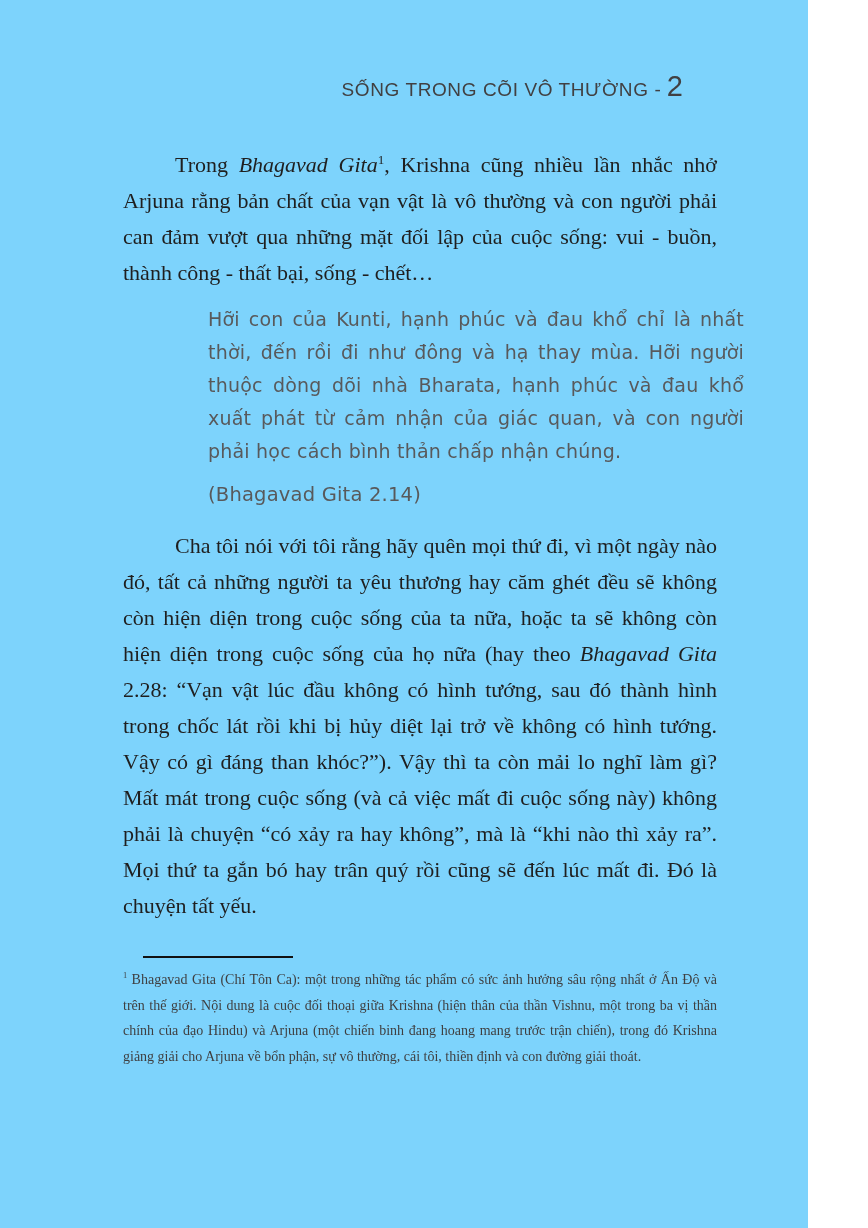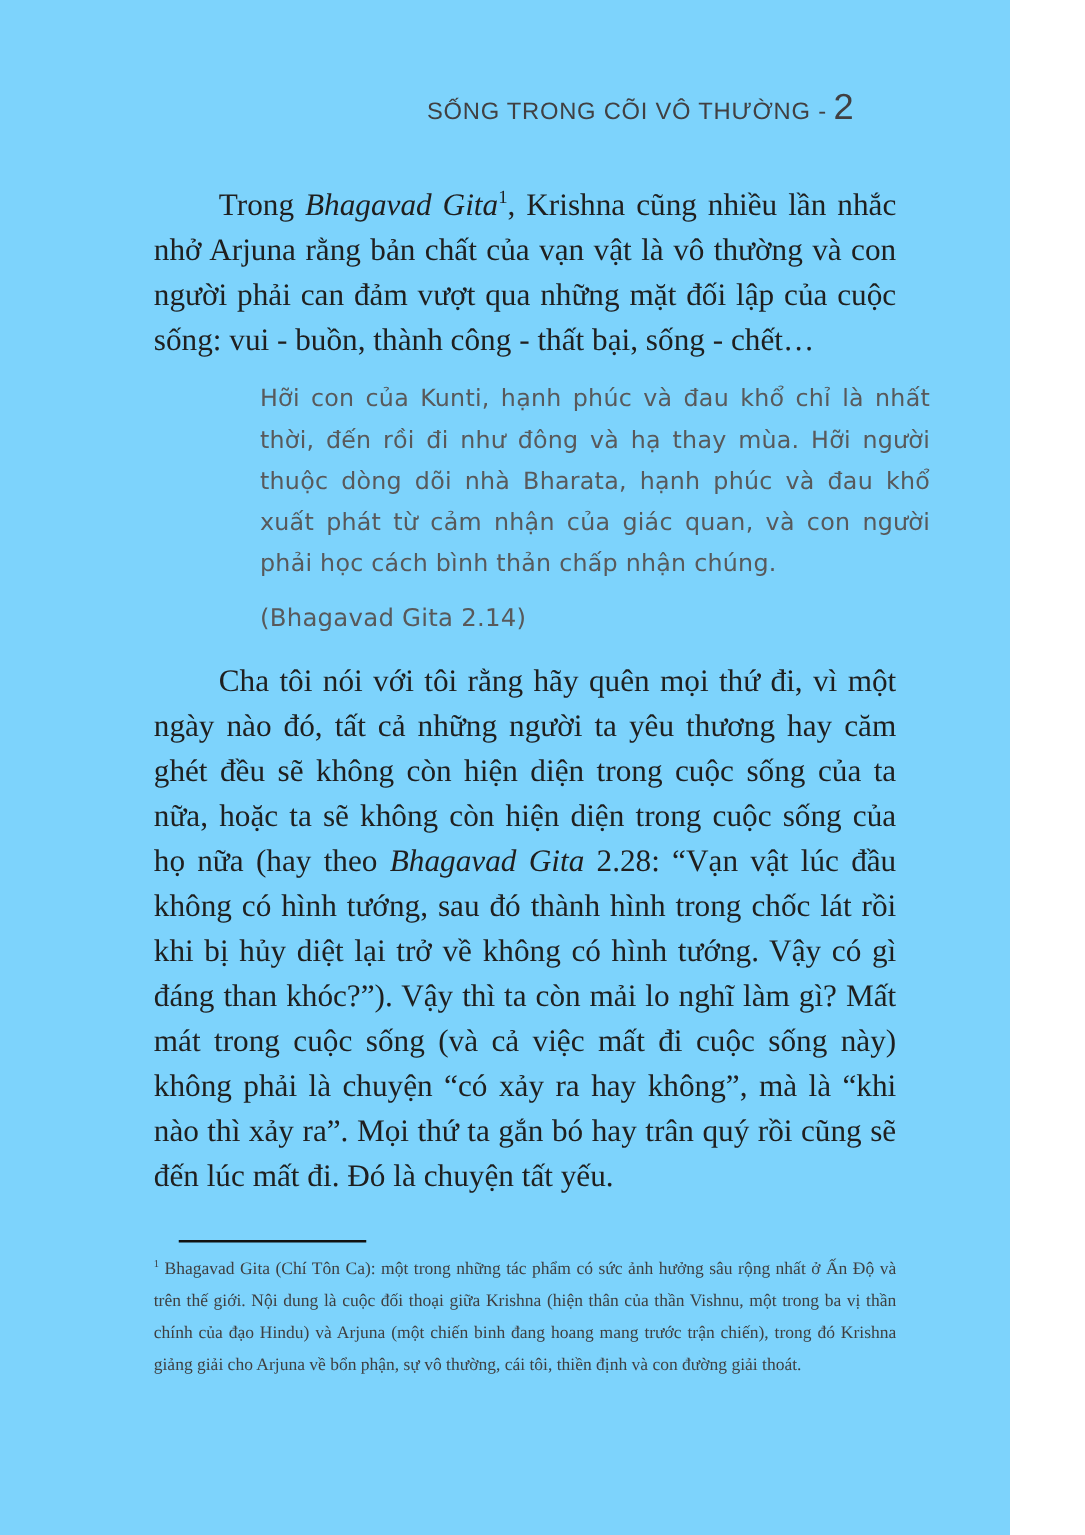--- a/index.html
+++ b/index.html
@@ -29,21 +29,21 @@
     font-size: 19px;
     margin: 0 6px;
   }
   .running-header .page-num {
     font-size: 29px;
     font-weight: 400;
   }
   
   .para {
     font-family: "Liberation Serif", serif;
-    font-size: 25px;
+    font-size: 22px;
     line-height: 36px;
     text-align: justify;
     color: #1f1f1f;
   }
   .para-first {
     margin: 44px 91px 0 103px;
     text-indent: 52px;
   }
   .para-second {
     margin: 22px 91px 0 103px;

